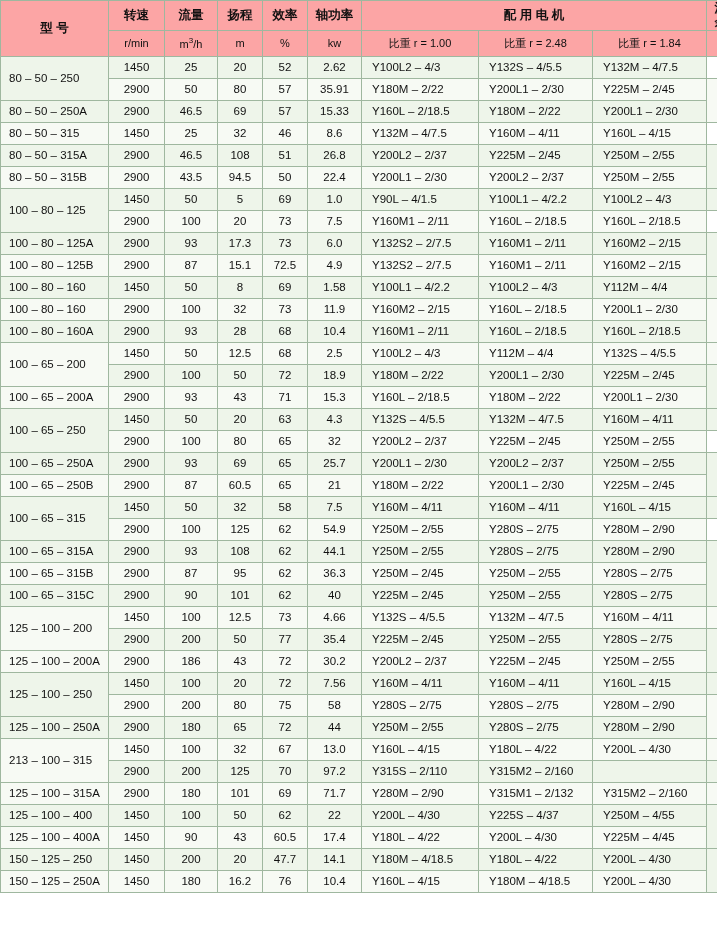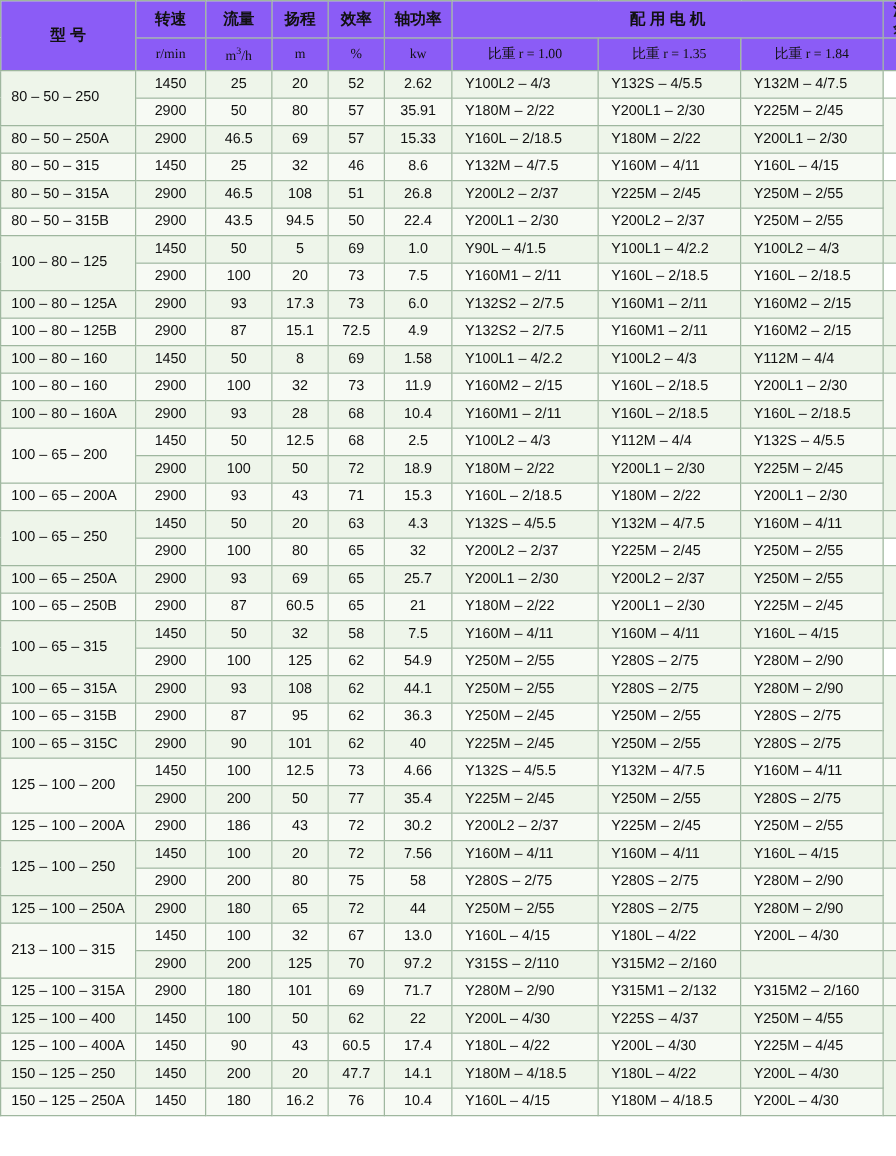--- a/index.html
+++ b/index.html
@@ -1,22 +1,22 @@
 <!DOCTYPE html>
 <html><head>
 <meta charset="utf-8">
 <style>
   html,body{margin:0;padding:0;background:#ffffff;}
   body{font-family:"Liberation Sans","DejaVu Sans",sans-serif;}
   #sheet{width:717px;height:925px;position:relative;overflow:hidden;background:#fff;}
   table{border-collapse:collapse;width:717px;table-layout:fixed;}
   td,th{border:1px solid #9fb79f;padding:0;text-align:center;vertical-align:middle;
         font-size:11.5px;color:#111;background:#eef5ea;line-height:1.15;}
-  thead td{background:#8b5cf6;font-weight:bold;font-size:12.5px;}
-  thead td.sub{font-weight:normal;font-size:11px;font-family:Liberation Serif, serif;}
+  thead td{background:#fca5a5;font-weight:bold;font-size:12.5px;}
+  thead td.sub{font-weight:normal;font-size:11px;}
   td.model{text-align:left;padding-left:8px;font-size:11.5px;}
   td.motor{text-align:left;padding-left:10px;}
   tbody tr.alt td{background:#f7faf4;}
   td.cav{background:#eef5ea;}
   tbody tr.alt td.cav{background:#f7faf4;}
   .hdr-main{height:28px;}
   .hdr-sub{height:26px;}
   tbody td{height:21px;}
   .sup{font-size:8px;vertical-align:super;}
 </style>
@@ -51,21 +51,21 @@
           <span>余量</span>
         </td>
       </tr>
       <tr class="hdr-sub">
         <td class="sub">r/min</td>
         <td class="sub"><span>m</span><span class="sup">3</span><span>/h</span></td>
         <td class="sub">m</td>
         <td class="sub">%</td>
         <td class="sub">kw</td>
         <td class="sub">比重 r = 1.00</td>
-        <td class="sub">比重 r = 1.35</td>
+        <td class="sub">比重 r = 2.48</td>
         <td class="sub">比重 r = 1.84</td>
         <td class="sub">m</td>
       </tr>
     </thead>
     <tbody id="tbody">
         <tr>
           <td class="model" rowspan="2">80 – 50 – 250</td>
           <td>1450</td>
           <td>25</td>
           <td>20</td>

